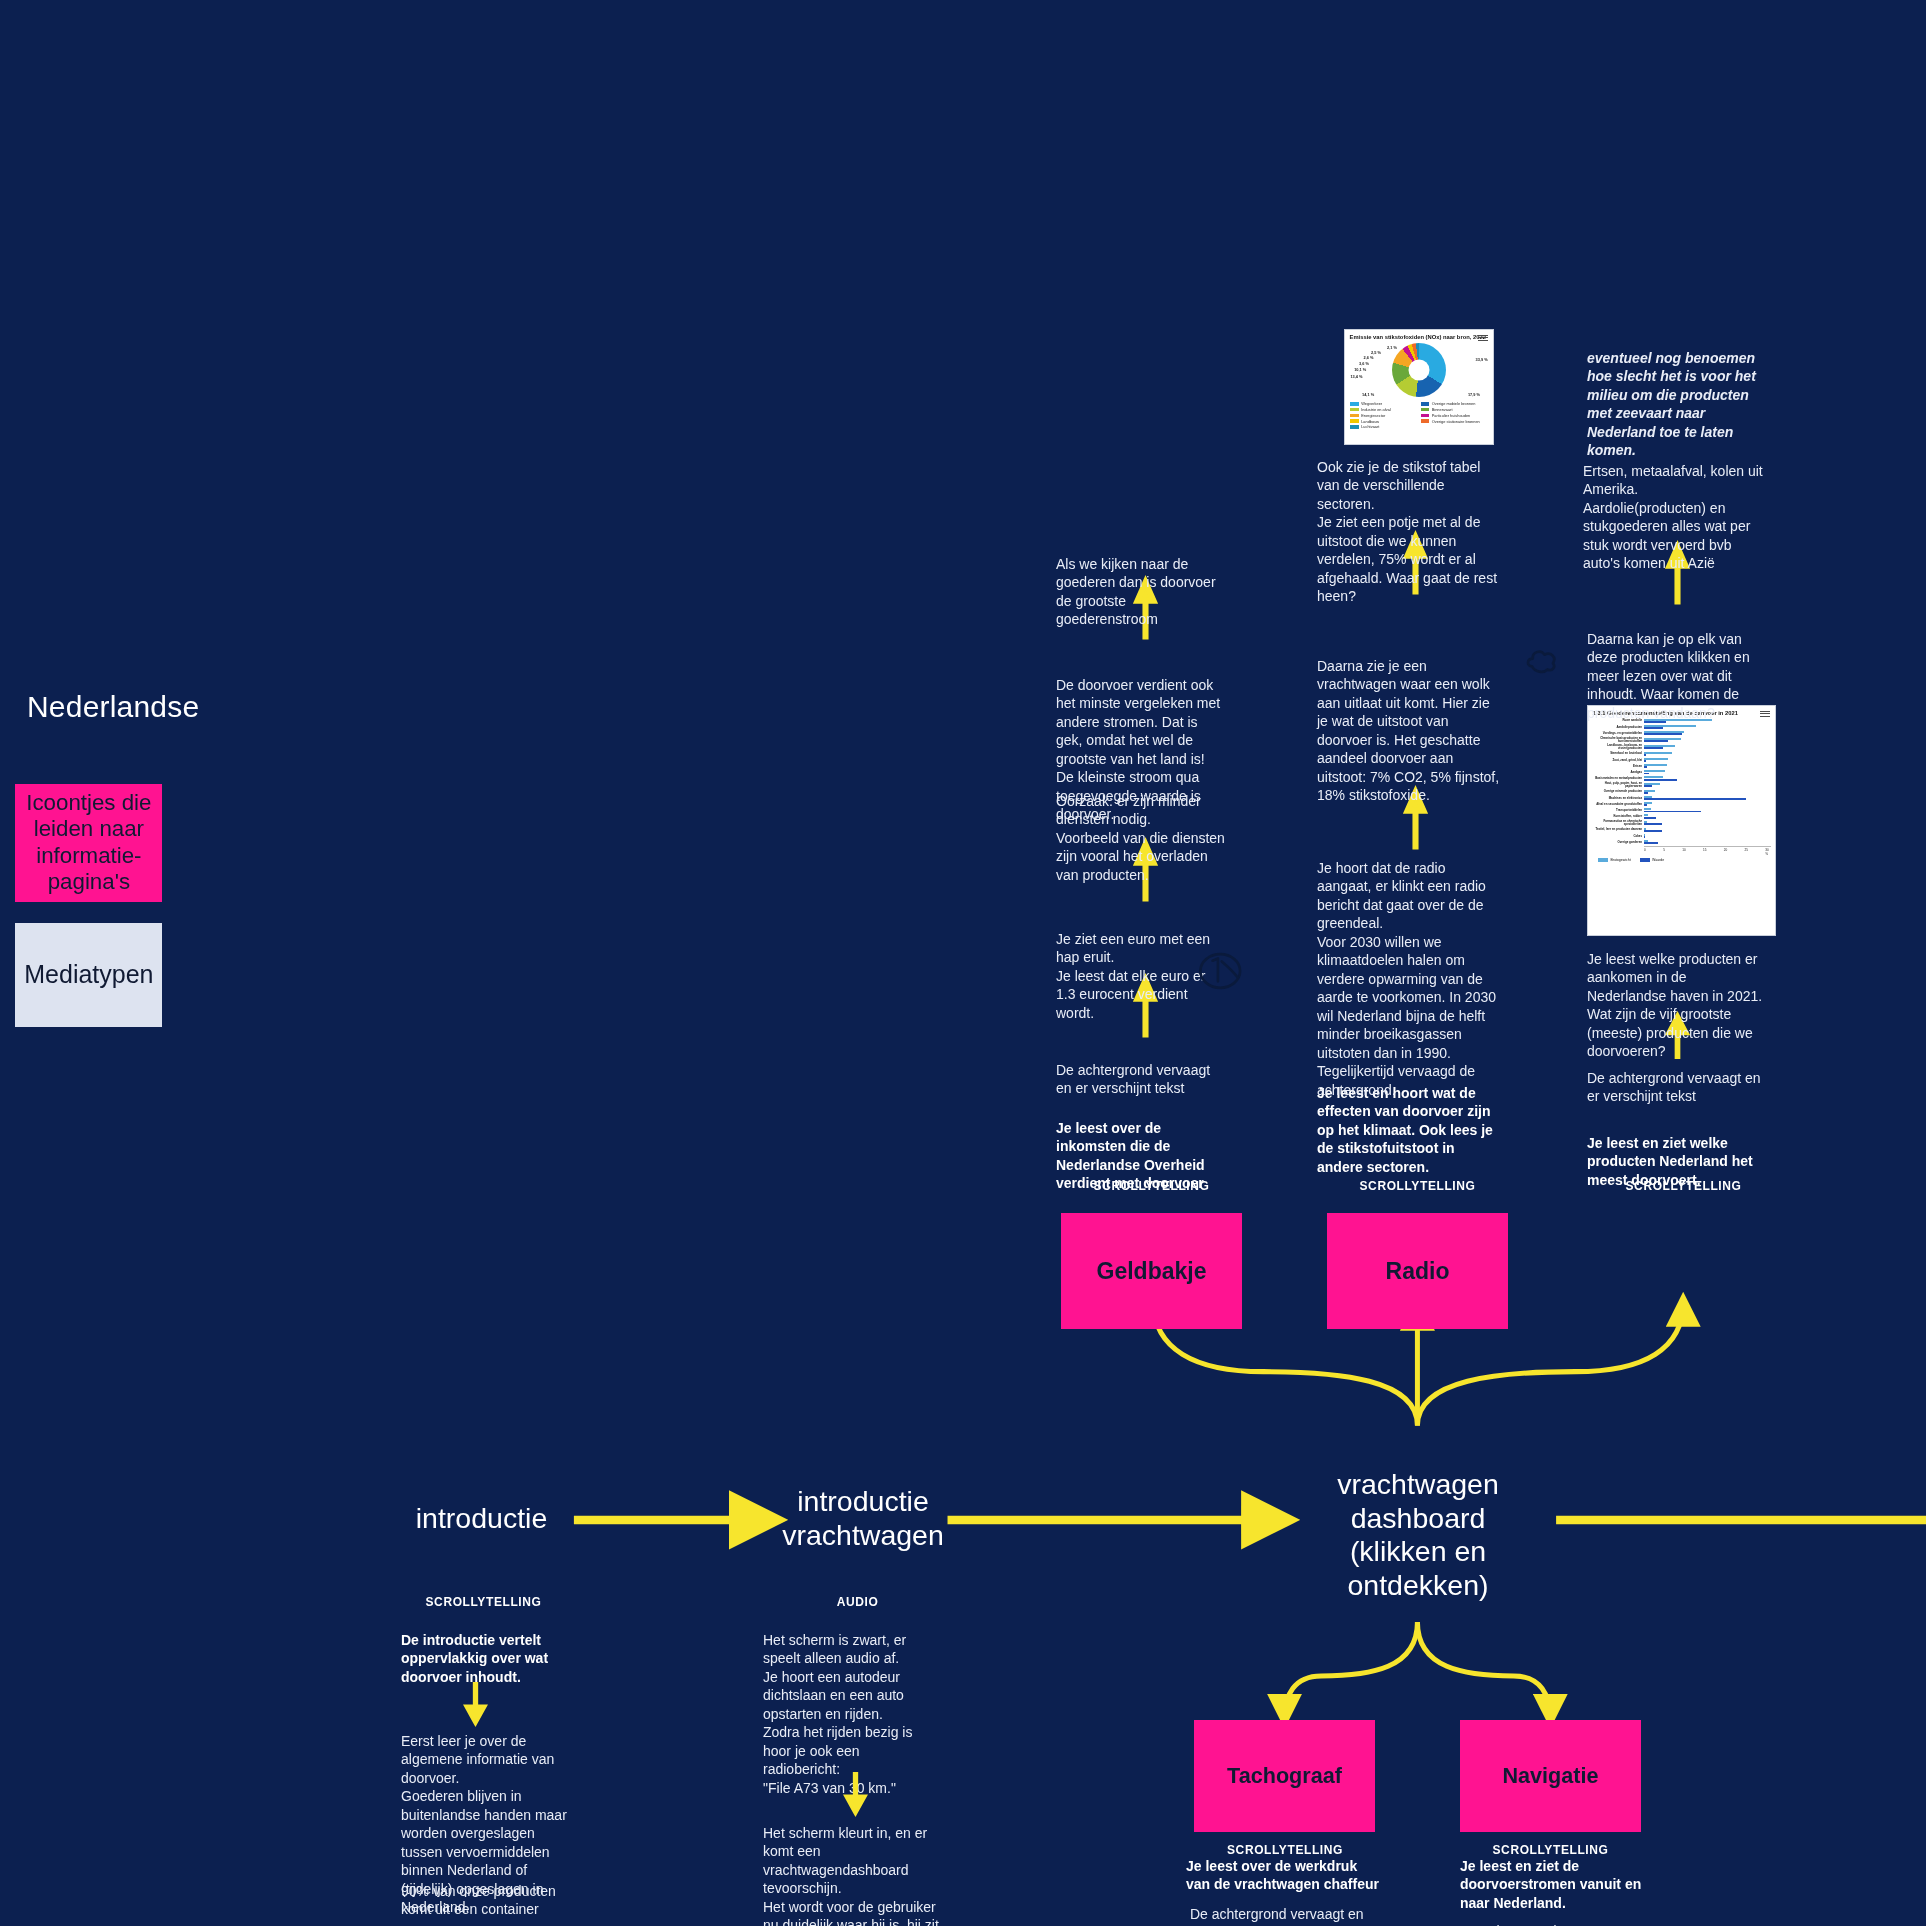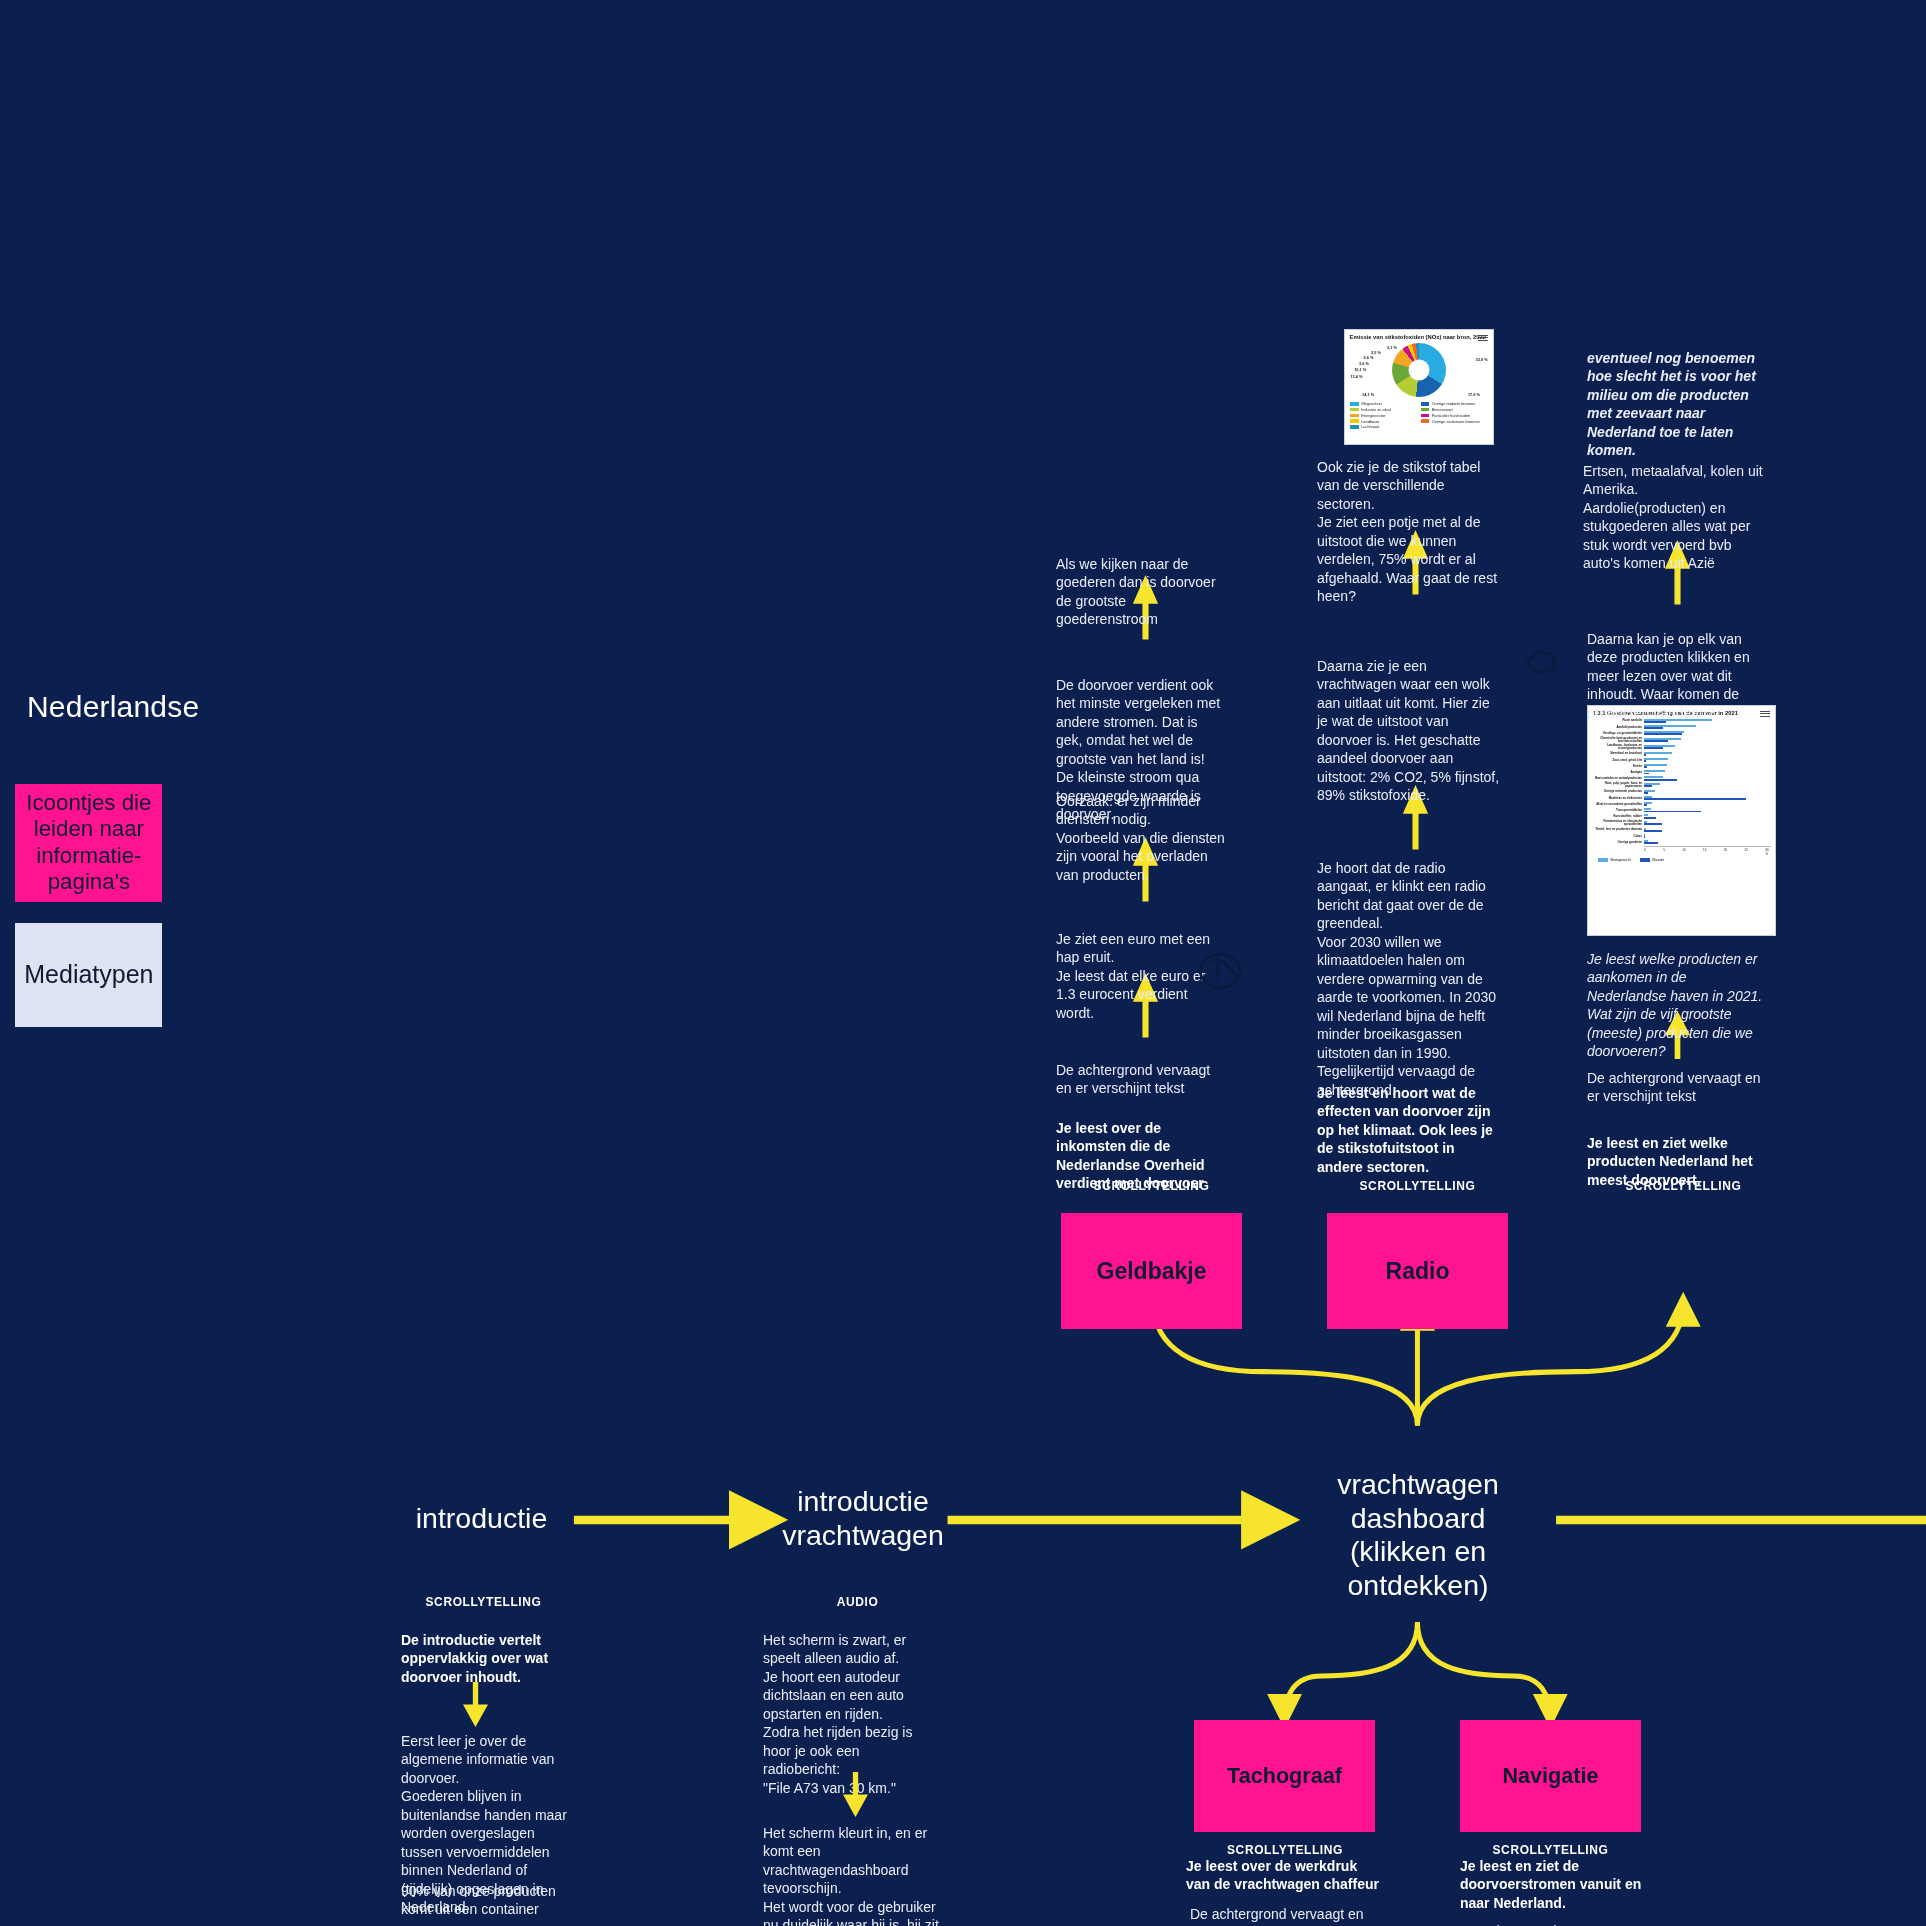--- a/index.html
+++ b/index.html
@@ -190,21 +190,21 @@
 
   <div class="abs chapter" style="left:1327px;top:1213px;">Radio</div>
   <div class="abs kicker" style="left:1327px;top:1179px;width:181px;">SCROLLYTELLING</div>
   <div class="abs para bold" style="left:1317px;top:1084px;width:185px;">Je leest en hoort wat de effecten van doorvoer zijn op het klimaat. Ook lees je de stikstofuitstoot in andere sectoren.</div>
   <div class="abs para" style="left:1317px;top:859px;width:185px;">Je hoort dat de radio aangaat, er klinkt een radio bericht dat gaat over de de greendeal.
 Voor 2030 willen we klimaatdoelen halen om verdere opwarming van de aarde te voorkomen. In 2030 wil Nederland bijna de helft minder broeikasgassen uitstoten dan in 1990.
 Tegelijkertijd vervaagd de achtergrond.</div>
   <svg class="abs" style="left:1406px;top:792px;" width="19" height="58" viewBox="0 0 50 150">
       <path d="M25,150 L25,45 M25,0 L4,48 L46,48 Z" stroke="#f7e52d" stroke-width="16" fill="#f7e52d"></path>
     </svg>
-  <div class="abs para" style="left:1317px;top:657px;width:185px;">Daarna zie je een vrachtwagen waar een wolk aan uitlaat uit komt. Hier zie je wat de uitstoot van doorvoer is. Het geschatte aandeel doorvoer aan uitstoot: 2% CO2, 5% fijnstof, 89% stikstofoxide.</div>
+  <div class="abs para" style="left:1317px;top:657px;width:185px;">Daarna zie je een vrachtwagen waar een wolk aan uitlaat uit komt. Hier zie je wat de uitstoot van doorvoer is. Het geschatte aandeel doorvoer aan uitstoot: 7% CO2, 5% fijnstof, 18% stikstofoxide.</div>
 
   <svg class="abs" style="left:1525px;top:643px;" width="35" height="35" viewBox="0 0 90 90">
     <path d="M18,60 C4,60 4,40 20,40 C18,22 42,16 50,30 C66,22 82,36 72,52 C80,62 70,74 58,68 C48,78 26,76 18,60 Z" class="sketch" stroke-width="5"></path>
   </svg>
   <svg class="abs" style="left:1406px;top:537px;" width="19" height="58" viewBox="0 0 50 150">
       <path d="M25,150 L25,45 M25,0 L4,48 L46,48 Z" stroke="#f7e52d" stroke-width="16" fill="#f7e52d"></path>
     </svg>
   <div class="abs para" style="left:1317px;top:458px;width:185px;"> Ook zie je de stikstof tabel van de verschillende sectoren.
 Je ziet een potje met al de uitstoot die we kunnen verdelen, 75% wordt er al afgehaald. Waar gaat de rest heen?</div>
 
@@ -266,21 +266,21 @@
         </div>
     </div>
   </div>
 
   <div class="abs kicker" style="left:1593px;top:1179px;width:181px;">SCROLLYTELLING</div>
   <div class="abs para bold" style="left:1587px;top:1134px;width:177px;">Je leest en ziet welke producten Nederland het meest doorvoert.</div>
   <div class="abs para" style="left:1587px;top:1069px;width:177px;">De achtergrond vervaagt en er verschijnt tekst</div>
   <svg class="abs" style="left:1668px;top:1017px;" width="19" height="42" viewBox="0 0 50 110">
       <path d="M25,110 L25,38 M25,0 L4,40 L46,40 Z" stroke="#f7e52d" stroke-width="15" fill="#f7e52d"></path>
     </svg>
-  <div class="abs para" style="left:1587px;top:950px;width:177px;font-style:italic;">Je leest welke producten er aankomen in de Nederlandse haven in 2021. Wat zijn de vijf grootste (meeste) producten die we doorvoeren?</div>
+  <div class="abs para" style="left:1587px;top:950px;width:177px;">Je leest welke producten er aankomen in de Nederlandse haven in 2021. Wat zijn de vijf grootste (meeste) producten die we doorvoeren?</div>
 
   <div class="abs fig" style="left:1587px;top:705px;width:189px;height:231px;">
     <div class="fig-title">1.3.1 Goederensamenstelling van de aanvoer in 2021</div>
     <div class="burger">
         <i></i>
         <i></i>
         <i></i>
       </div>
     <div class="bars">
       <div class="bar-row">

